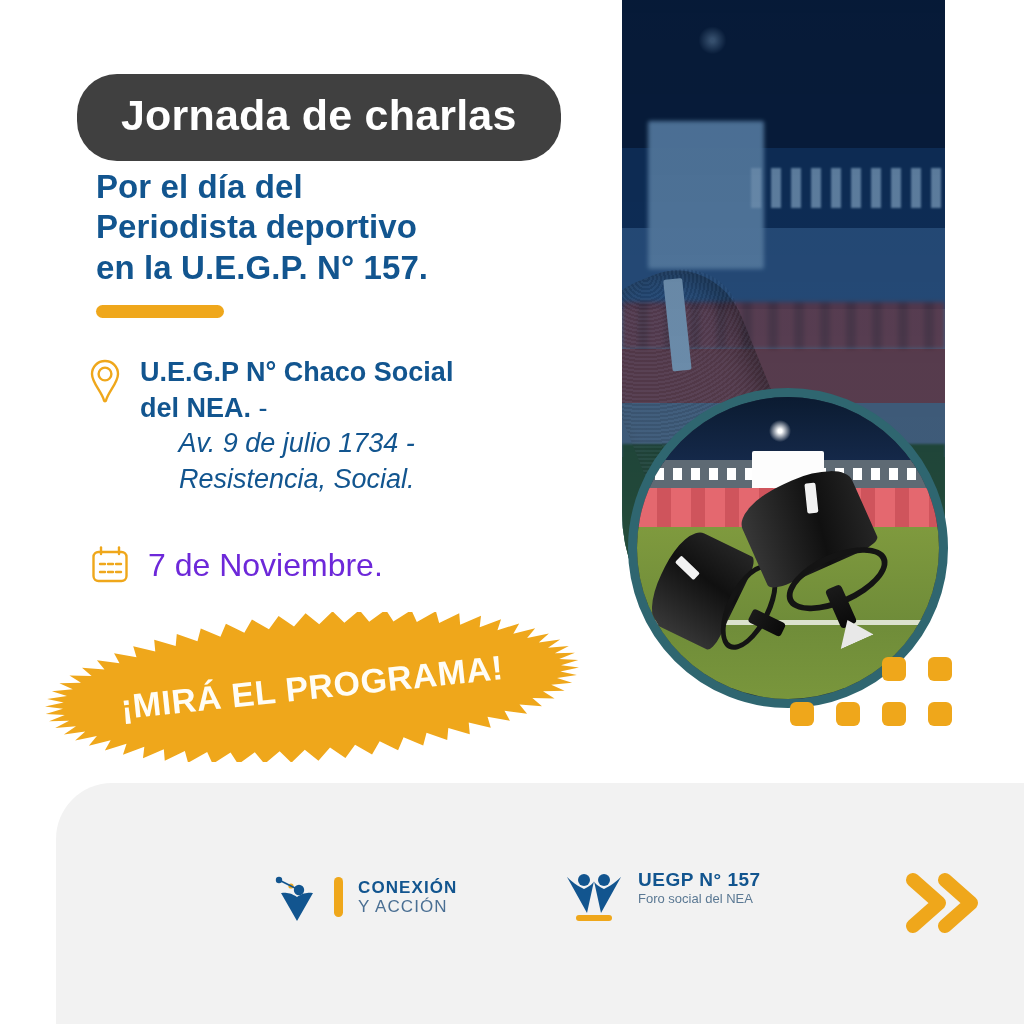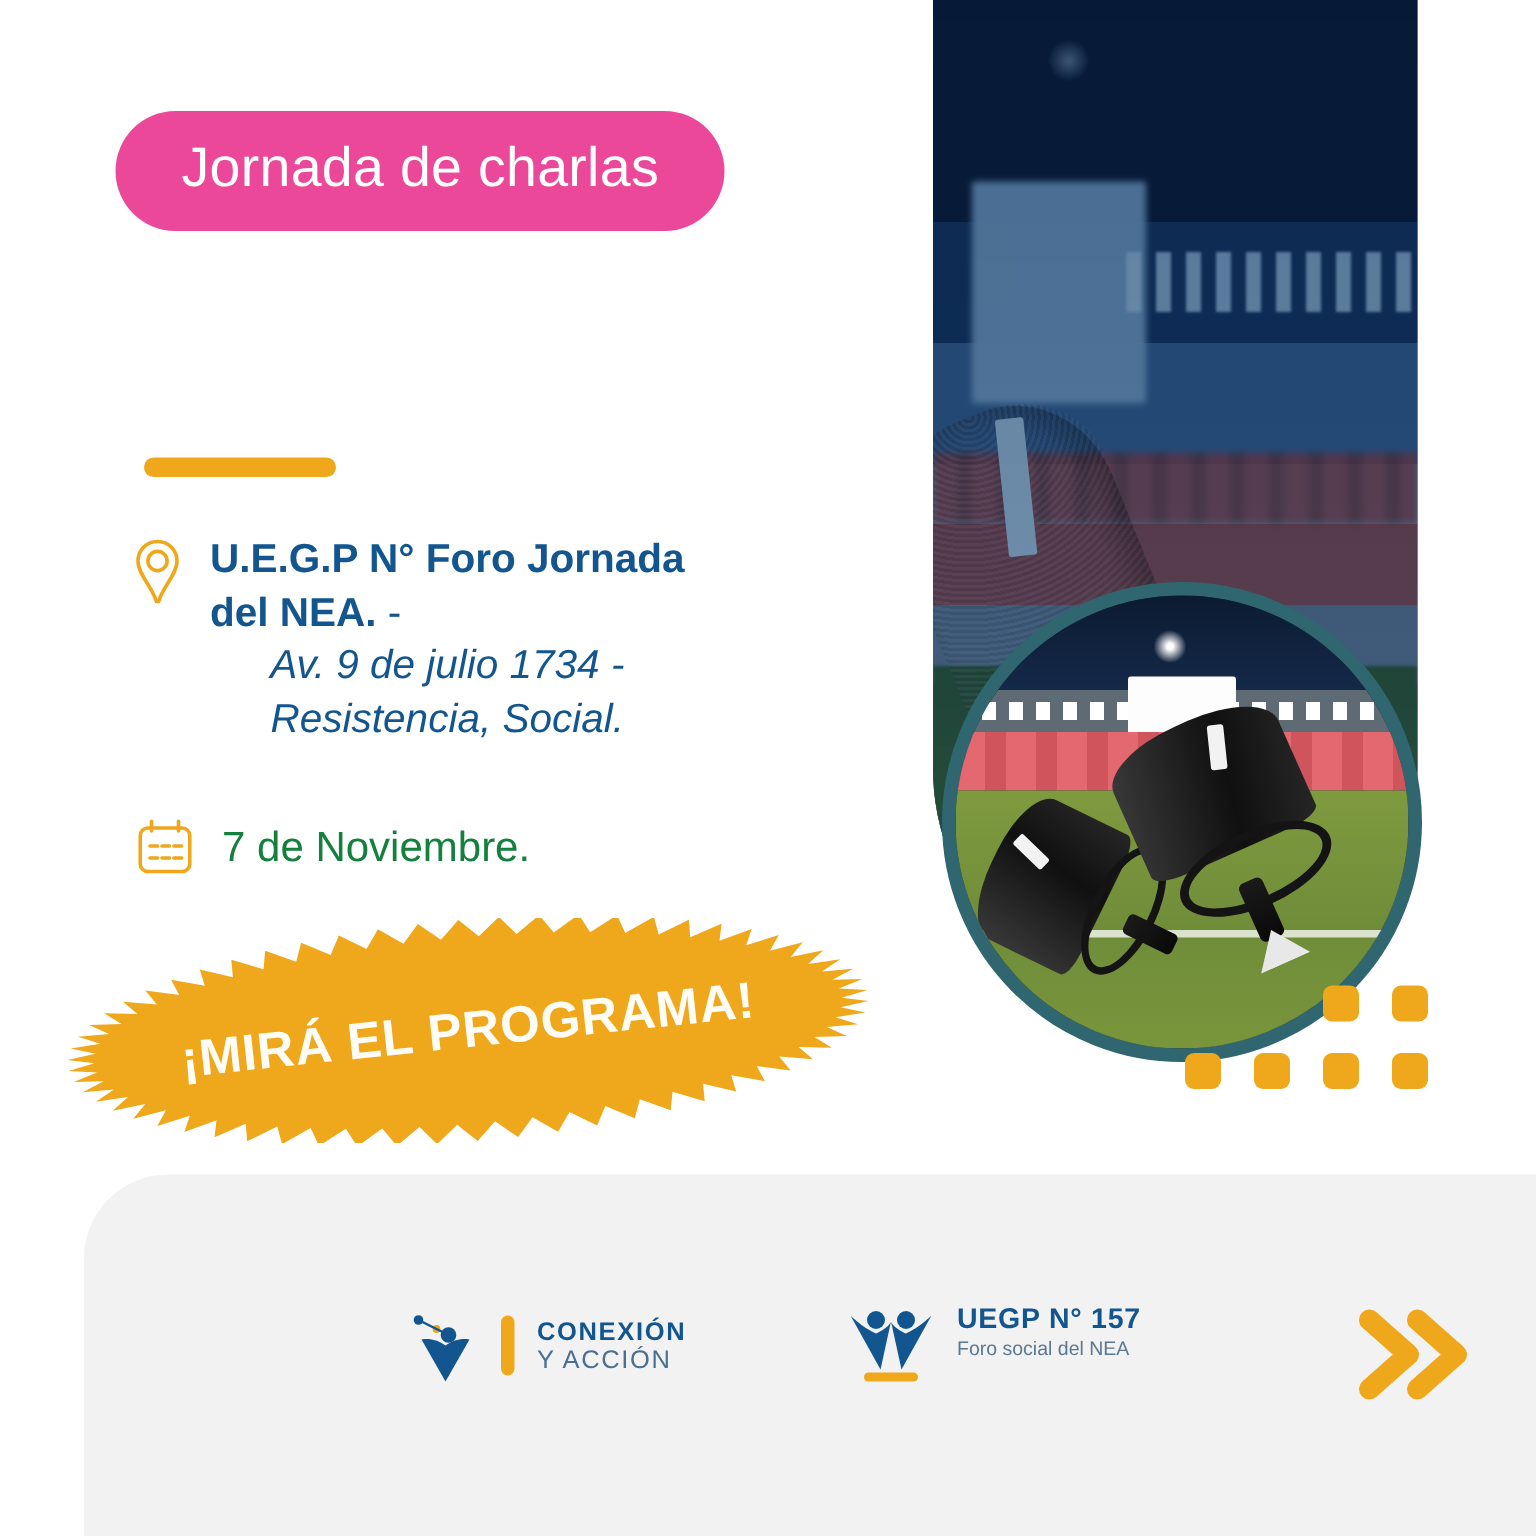--- a/index.html
+++ b/index.html
@@ -139,24 +139,24 @@
     position:absolute;left:790px;top:657px;
     display:grid;grid-template-columns:repeat(4,24px);grid-template-rows:repeat(2,24px);
     gap:21px 22px;
   }
   .dot{width:24px;height:24px;background:#efa71b;border-radius:6px;}
   .dot.hidden-behind{visibility:hidden;}
 
   
   .pill{
     position:absolute;left:77px;top:74px;
-    background:#ec4899;color:#ffffff;
+    background:#404040;color:#ffffff;
     padding:17px 44px 21px 44px;
     border-radius:40px;
-    font-size:37px;font-weight:normal;letter-spacing:.2px;
+    font-size:43px;font-weight:bold;letter-spacing:.2px;
     white-space:nowrap;
   }
 
   .headline{
     position:absolute;left:96px;top:167px;
     color:#12558f;font-size:33px;font-weight:bold;
     line-height:1.22;letter-spacing:.1px;
   }
   .rule{
     position:absolute;left:96px;top:305px;width:128px;height:13px;
@@ -166,21 +166,21 @@
   .info-row{position:absolute;display:flex;align-items:flex-start;gap:18px;}
   .loc-row{left:88px;top:355px;}
   .date-row{left:90px;top:545px;align-items:center;}
 
   .icon-pin{width:34px;height:44px;flex:0 0 34px;margin-top:4px;}
   .icon-cal{width:40px;height:40px;flex:0 0 40px;}
 
   .loc-text{font-size:27px;line-height:1.32;color:#12558f;max-width:400px;}
   .loc-text .b{font-weight:bold;}
   .loc-text .i{font-style:italic;font-weight:normal;text-align:center;}
-  .date-text{font-size:28px;color:#15803d;}
+  .date-text{font-size:32px;color:#6d28d9;}
 
   
   .burst-wrap{position:absolute;left:42px;top:612px;width:540px;height:150px;}
   .burst-wrap svg{position:absolute;inset:0;width:100%;height:100%;}
   .burst-label{
     position:absolute;left:0;top:0;width:100%;height:100%;
     display:flex;align-items:center;justify-content:center;
     transform:rotate(-6deg);
     color:#fffdf6;font-size:34px;font-weight:bold;letter-spacing:.6px;
     white-space:nowrap;
@@ -254,29 +254,34 @@
       <div class="dot"></div>
       <div class="dot"></div>
     <div class="dot"></div>
       <div class="dot"></div>
       <div class="dot"></div>
       <div class="dot"></div>
   </div>
 
   <div class="pill">Jornada de charlas</div>
 
+  <div class="headline">
+    <div>Por el día del</div>
+    <div>Periodista deportivo</div>
+    <div>en la U.E.G.P. N° 157.</div>
+  </div>
   <div class="rule"></div>
 
   <div class="info-row loc-row">
     <svg class="icon-pin" viewBox="0 0 34 44">
       <path d="M17 2 C9.5 2 4 7.8 4 15 C4 24 14 33 16 41.5 C16.2 42.4 17.8 42.4 18 41.5 C20 33 30 24 30 15 C30 7.8 24.5 2 17 2 Z" fill="none" stroke="#efa71b" stroke-width="2.4"></path>
       <circle cx="17" cy="15" r="6.4" fill="none" stroke="#efa71b" stroke-width="2.4"></circle>
     </svg>
     <div class="loc-text">
-      <div><span class="b">U.E.G.P N° Foro Jornada</span></div>
+      <div><span class="b">U.E.G.P N° Chaco Social</span></div>
       <div><span class="b">del NEA.</span><span> -</span></div>
       <div class="i">Av. 9 de julio 1734 -</div>
       <div class="i">Resistencia, Social.</div>
     </div>
   </div>
 
   <div class="info-row date-row">
     <svg class="icon-cal" viewBox="0 0 40 40">
       <rect x="3.5" y="7" width="33" height="29" rx="5" fill="none" stroke="#efa71b" stroke-width="2.4"></rect>
       <line x1="11" y1="2.5" x2="11" y2="9" stroke="#efa71b" stroke-width="2.4" stroke-linecap="round"></line>

